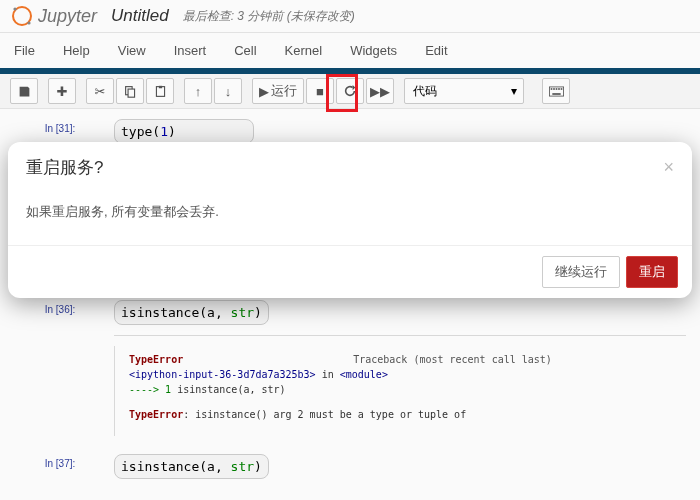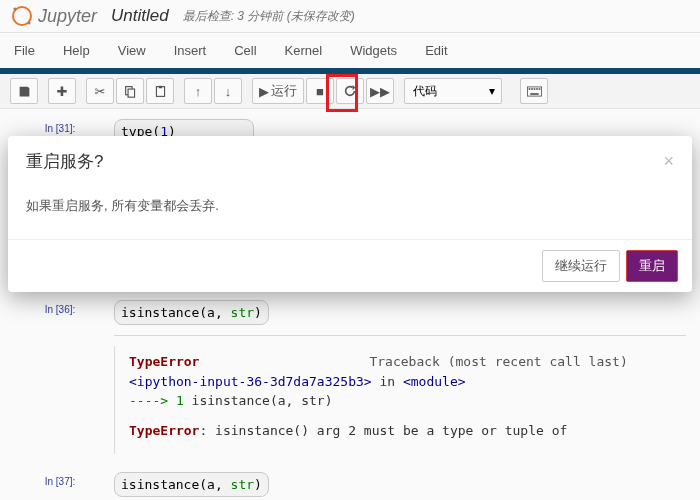--- a/index.html
+++ b/index.html
@@ -9,44 +9,44 @@
 .logo-icon { width: 24px; height: 24px; }
 .logo-text { font-size: 18px; color: #757575; font-weight: 400; }
 .title { margin-left: 14px; font-size: 17px; color: #333; }
 .checkpoint { margin-left: 14px; font-size: 12px; color: #777; }
 .menubar { display: flex; padding: 4px 0; border-bottom: 6px solid #0c4a6e; background: #fff; }
 .menu-item { padding: 6px 14px; font-size: 13px; color: #555; cursor: pointer; }
 .toolbar { display: flex; align-items: center; padding: 4px 10px; border-bottom: 1px solid #e7e7e7; background: #f8f8f8; gap: 2px; }
 .tb-btn { border: 1px solid #ccc; background: #fff; width: 28px; height: 26px; display: flex; align-items: center; justify-content: center; font-size: 13px; color: #555; cursor: pointer; border-radius: 2px; }
 .tb-btn.run { width: auto; padding: 0 6px; gap: 2px; }
 .tb-sep { width: 6px; }
-.tb-select { border: 1px solid #ccc; background: #fff; height: 26px; font-size: 12px; padding: 0 6px 0 8px; width: 98px; display: flex; align-items: center; justify-content: space-between; cursor: pointer; border-radius: 2px; }
+.tb-select { border: 1px solid #ccc; background: #fff; height: 26px; font-size: 12px; padding: 0 6px 0 8px; width: 120px; display: flex; align-items: center; justify-content: space-between; cursor: pointer; border-radius: 2px; }
 .highlight-box { position: absolute; border: 3px solid #ed1c24; pointer-events: none; }
 .notebook { padding: 10px 14px 20px 14px; background: #fff; overflow: hidden; }
 .cell { display: flex; margin-bottom: 6px; }
 .prompt { width: 100px; text-align: center; padding: 4px 8px 4px 0; font-family: Liberation Sans, sans-serif; font-size: 10px; color: #303f9f; }
 .input-area { border: 1px solid #cfcfcf; background: #f7f7f7; border-radius: 8px; padding: 4px 6px; font-family: monospace; font-size: 13px; flex: 0 0 auto; min-width: 140px; }
 .code .kw { color: #008000; }
 .code .fn { color: #0000aa; }
-.output { margin-left: 100px; margin-top: 8px; padding: 6px 0 14px 14px; border-left: 1px solid #ddd; font-family: monospace; font-size: 13px; line-height: 1.5; color: #333; }
+.output { margin-left: 100px; margin-top: 8px; padding: 6px 0 14px 14px; border-left: 1px solid #ddd; font-family: monospace; font-size: 10px; line-height: 1.5; color: #333; }
 .output .err { color: #8b0000; font-weight: bold; }
 .output .tb { color: #555; }
 .output .inblue { color: #00008b; }
 .output .arrow { color: #008000; }
 .hr-sep { border: none; border-top: 1px solid #ddd; margin: 10px 0 10px 100px; }
 
 .modal-backdrop { position: absolute; inset: 0; background: rgba(0,0,0,0.02); }
-.modal { position: absolute; left: 8px; right: 8px; top: 136px; background: #fff; box-shadow: 0 6px 24px rgba(0,0,0,0.35); border-radius: 4px; }
+.modal { position: absolute; left: 8px; right: 8px; top: 142px; background: #fff; box-shadow: 0 6px 24px rgba(0,0,0,0.35); border-radius: 12px; }
 .modal-header { padding: 14px 18px; display: flex; justify-content: space-between; align-items: center; }
 .modal-title { font-size: 17px; color: #333; font-weight: 500; }
 .modal-close { font-size: 18px; color: #bbb; cursor: pointer; }
 .modal-body { padding: 10px 18px 24px 18px; font-size: 13px; color: #555; }
 .modal-footer { padding: 10px 14px; display: flex; justify-content: flex-end; gap: 6px; border-top: 1px solid #eee; }
 .btn { border: 1px solid #ccc; background: #fff; padding: 6px 12px; font-size: 13px; border-radius: 2px; cursor: pointer; color: #555; }
-.btn-danger { background: #701a75; border-color: #d43f3a; color: #fff; }
+.btn-danger { background: #b91c1c; border-color: #d43f3a; color: #fff; }
 svg { display: block; }
 </style>
 </head>
 <body>
 
 <div class="header">
   <div class="logo">
     <span>
       <svg class="logo-icon" viewBox="0 0 24 24">
           <circle cx="12" cy="12" r="9" fill="none" stroke="#f37626" stroke-width="2"></circle>

